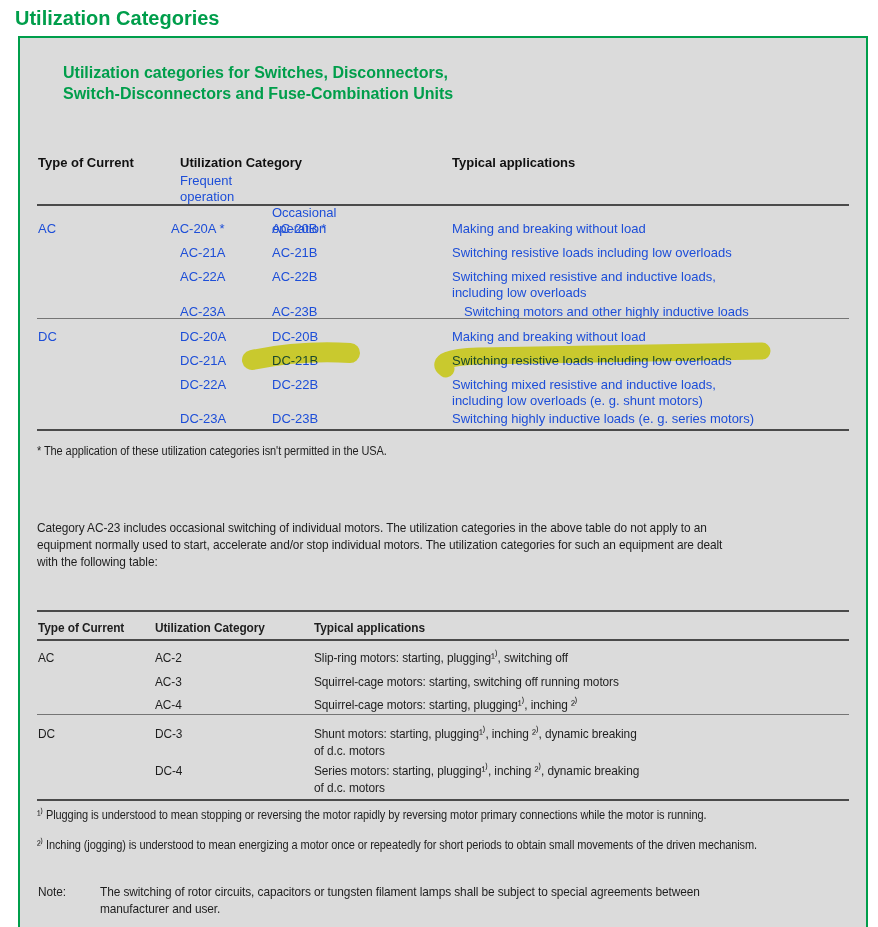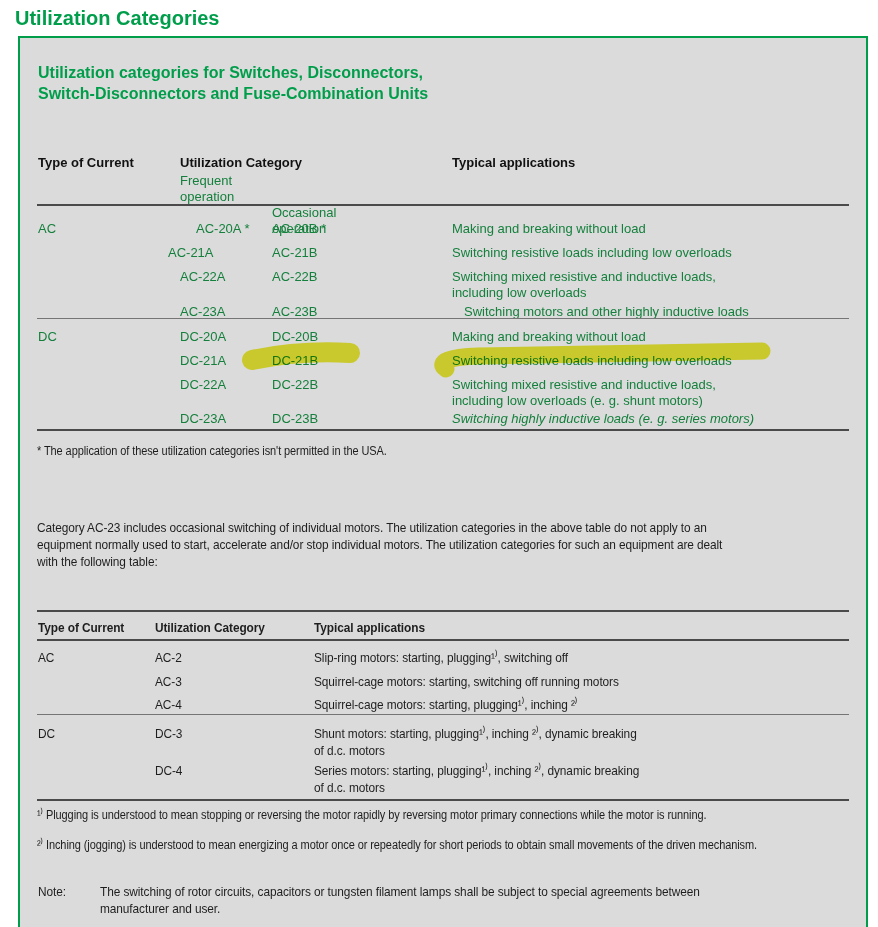--- a/index.html
+++ b/index.html
@@ -11,31 +11,31 @@
     color:#222222;
     overflow:hidden;
   }
   .abs{position:absolute;}
   .b{font-weight:bold;}
   .green{color:#009E4B;}
   .panel{
     background:#DBDBDB;
     border:2px solid #009E4B;
   }
-  .t1{font-size:13px;line-height:16px;color:#15803d;white-space:nowrap;}
+  .t1{font-size:13px;line-height:16px;color:#1d4ed8;white-space:nowrap;}
   .t1h{font-size:13px;line-height:16px;color:#111111;font-weight:bold;white-space:nowrap;}
   .pre{white-space:pre-line;}
   .cond{transform:scaleX(0.88);transform-origin:0 0;letter-spacing:-0.1px;white-space:nowrap;}
   .cond.pre{white-space:pre-line;}
   .t2{font-size:13.5px;line-height:17px;color:#1e1e1e;}
   .fn{font-size:12.5px;line-height:16px;color:#1e1e1e;}
   .rule{background:#4a4a4a;}
   .rule-thin{background:#757575;}
   .title{font-size:20px;line-height:22px;}
-  .subtitle{font-size:16px;line-height:21px;}
+  .subtitle{font-size:16px;line-height:21px;margin-left:25px;}
   svg.marks{position:absolute;left:0;top:0;pointer-events:none;}
   svg.marks path{mix-blend-mode:multiply;}
 </style>
 </head>
 <body>
 
 <div id="canvas">
 
   <div class="abs title b green" style="left:15px;top:7px;">Utilization Categories</div>
 
@@ -49,25 +49,25 @@
   <div class="abs t1h" style="left:452px;top:155px;">Typical applications</div>
   <div class="abs t1 pre" style="left:180px;top:173px;">Frequent
 operation</div>
   <div class="abs t1 pre" style="left:272px;top:173px;margin-top:32px;">Occasional
 operation</div>
 
   <div class="abs rule" style="left:37px;top:204px;width:812px;height:2px;"></div>
 
   <div class="abs t1" style="left:38px;top:221px;">AC</div>
 
-  <div class="abs t1" style="left:196px;top:221px;text-align:center;">AC-20A *</div>
+  <div class="abs t1" style="left:171px;top:221px;text-align:center;">AC-20A *</div>
   <div class="abs t1" style="left:272px;top:221px;">AC-20B *</div>
   <div class="abs t1 pre" style="left:452px;top:221px;">Making and breaking without load</div>
 
-  <div class="abs t1" style="left:168px;top:245px;text-align:right;">AC-21A</div>
+  <div class="abs t1" style="left:180px;top:245px;text-align:right;">AC-21A</div>
   <div class="abs t1" style="left:272px;top:245px;">AC-21B</div>
   <div class="abs t1 pre" style="left:452px;top:245px;">Switching resistive loads including low overloads</div>
 
   <div class="abs t1" style="left:180px;top:269px;">AC-22A</div>
   <div class="abs t1" style="left:272px;top:269px;">AC-22B</div>
   <div class="abs t1 pre" style="left:452px;top:269px;">Switching mixed resistive and inductive loads,
 including low overloads</div>
 
   <div class="abs t1" style="left:180px;top:304px;">AC-23A</div>
   <div class="abs t1" style="left:272px;top:304px;">AC-23B</div>
@@ -85,21 +85,21 @@
   <div class="abs t1" style="left:272px;top:353px;">DC-21B</div>
   <div class="abs t1 pre" style="left:452px;top:353px;">Switching resistive loads including low overloads</div>
 
   <div class="abs t1" style="left:180px;top:377px;">DC-22A</div>
   <div class="abs t1" style="left:272px;top:377px;">DC-22B</div>
   <div class="abs t1 pre" style="left:452px;top:377px;">Switching mixed resistive and inductive loads,
 including low overloads (e. g. shunt motors)</div>
 
   <div class="abs t1" style="left:180px;top:411px;">DC-23A</div>
   <div class="abs t1" style="left:272px;top:411px;">DC-23B</div>
-  <div class="abs t1 pre" style="left:452px;top:411px;font-style:italic;">Switching highly inductive loads (e. g. series motors)</div>
+  <div class="abs t1 pre" style="left:452px;top:411px;">Switching highly inductive loads (e. g. series motors)</div>
 
   <div class="abs rule" style="left:37px;top:429px;width:812px;height:2px;"></div>
 
   <div class="abs fn cond" style="left:37px;top:443px;">* The application of these utilization categories isn't permitted in the USA.</div>
 
   <div class="abs t2 cond pre" style="left:37px;top:519px;width:960px;">Category AC-23 includes occasional switching of individual motors. The utilization categories in the above table do not apply to an
 equipment normally used to start, accelerate and/or stop individual motors. The utilization categories for such an equipment are dealt
 with the following table:</div>
 
   <div class="abs rule" style="left:37px;top:610px;width:812px;height:2px;"></div>

